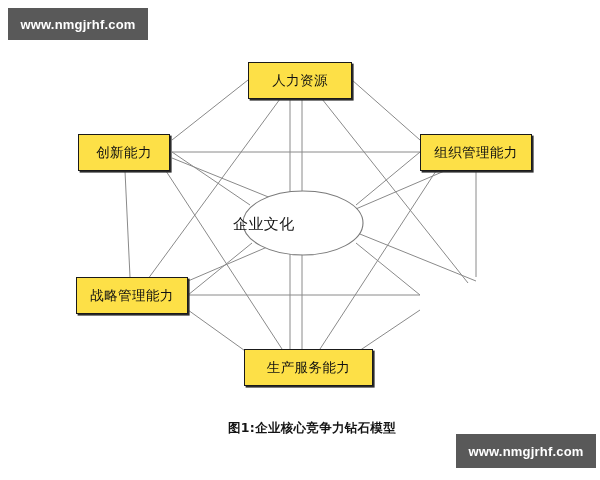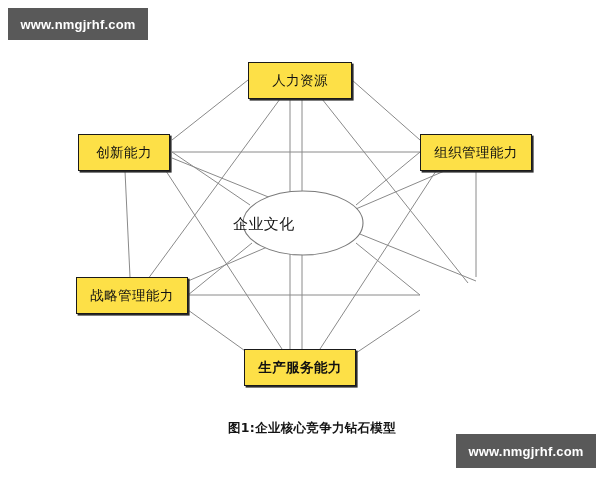--- a/index.html
+++ b/index.html
@@ -119,21 +119,21 @@
   </div>
   <div class="node-box" id="node-innovation-capability" style="left: 78px; top: 134px; width: 92px; height: 37px; border-color: rgb(26, 26, 26); box-shadow: rgb(43, 43, 43) 1.6px 1.6px 0px;">
     <span class="node-label">创新能力</span>
   </div>
   <div class="node-box" id="node-organizational-management" style="left: 420px; top: 134px; width: 112px; height: 37px; border-color: rgb(26, 26, 26); box-shadow: rgb(43, 43, 43) 1.6px 1.6px 0px;">
     <span class="node-label">组织管理能力</span>
   </div>
   <div class="node-box" id="node-marketing-capability" style="left: 76px; top: 277px; width: 112px; height: 37px; border-color: rgb(26, 26, 26); box-shadow: rgb(43, 43, 43) 1.6px 1.6px 0px;">
     <span class="node-label">战略管理能力</span>
   </div>
-  <div class="node-box" id="node-production-service" style="left: 244px; top: 349px; width: 112px; height: 37px; border-color: rgb(26, 26, 26); box-shadow: rgb(43, 43, 43) 1.6px 1.6px 0px; font-weight: bold;">
+  <div class="node-box" id="node-production-service" style="left: 244px; top: 349px; width: 129px; height: 37px; border-color: rgb(26, 26, 26); box-shadow: rgb(43, 43, 43) 1.6px 1.6px 0px;">
     <span class="node-label">生产服务能力</span>
   </div>
 
   <div class="center-ellipse-label" id="center-label" style="left: 233px; top: 215px;">企业文化</div>
 
   <div class="caption" id="figure-caption" style="left:12px; top:420px;font-weight:bold;">图1:企业核心竞争力钻石模型</div>
 
   <div class="watermark" id="watermark-top-left" style="background: rgb(89, 89, 89); color: rgb(255, 255, 255);">www.nmgjrhf.com</div>
   <div class="watermark" id="watermark-bottom-right" style="background: rgb(89, 89, 89); color: rgb(255, 255, 255);">www.nmgjrhf.com</div>
 

